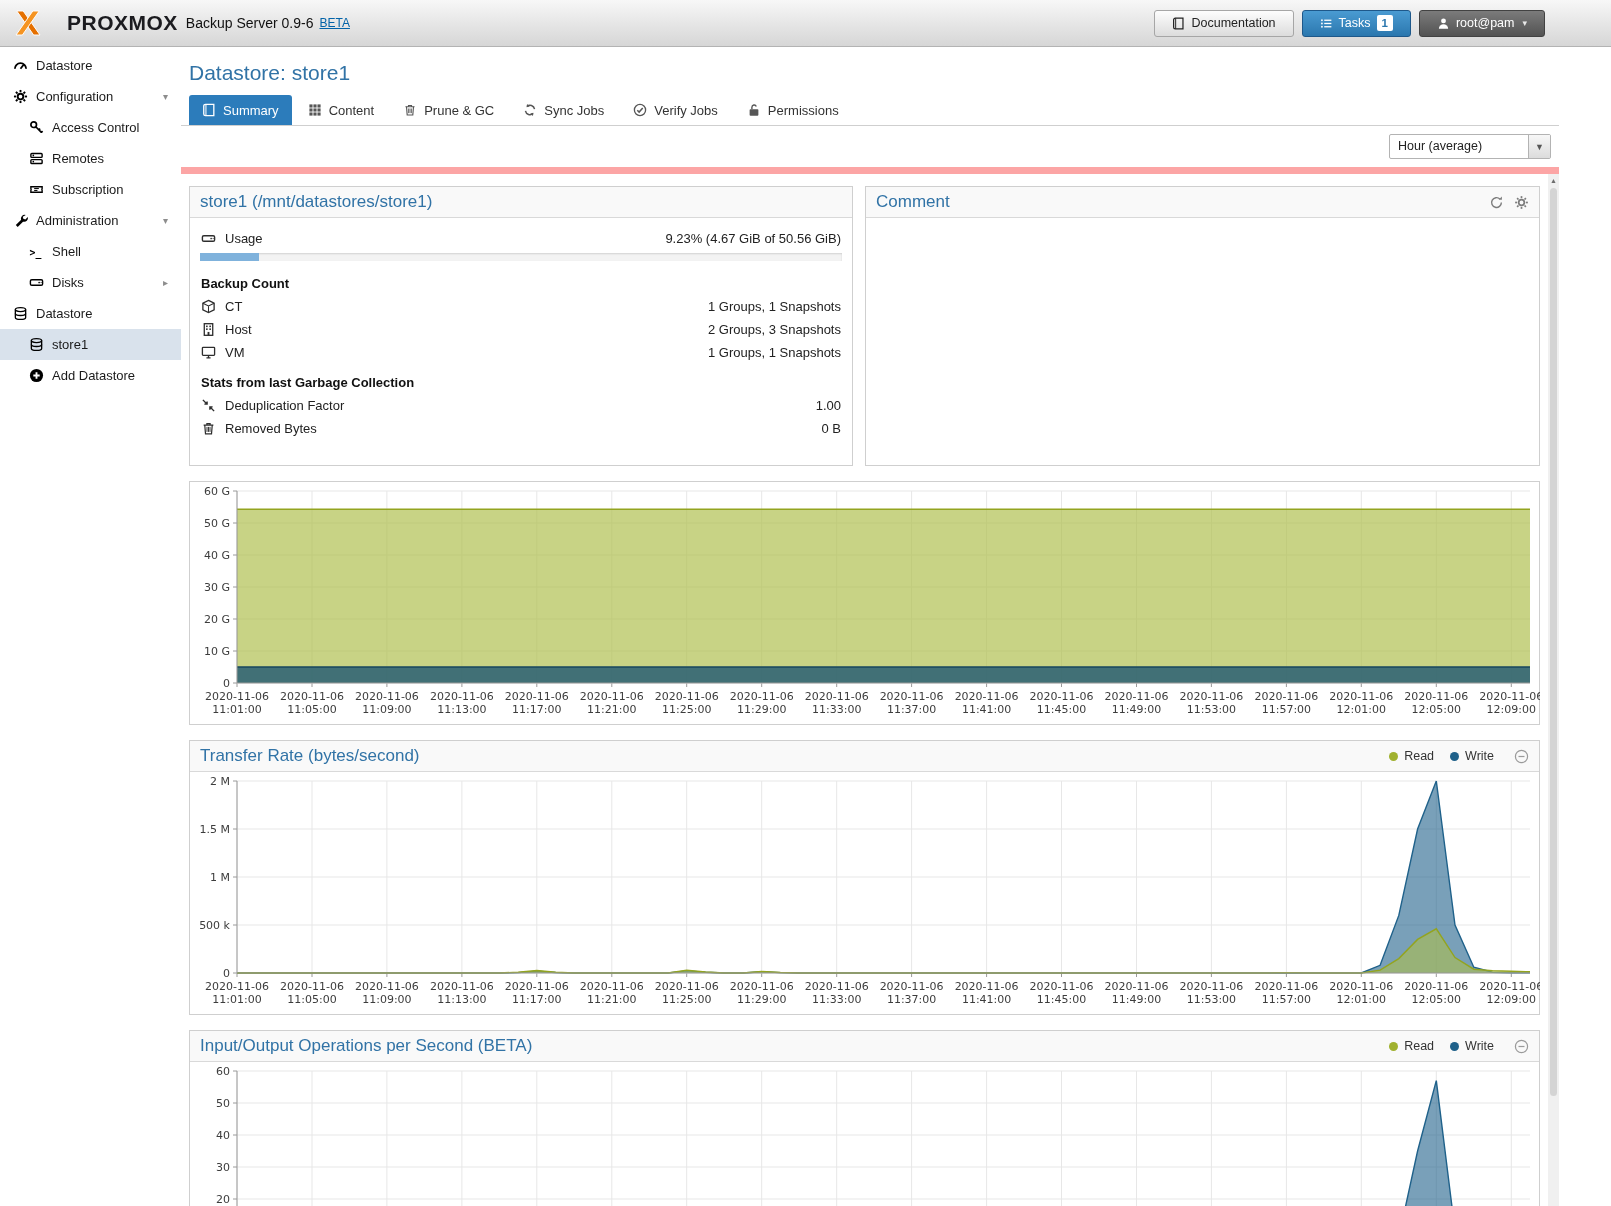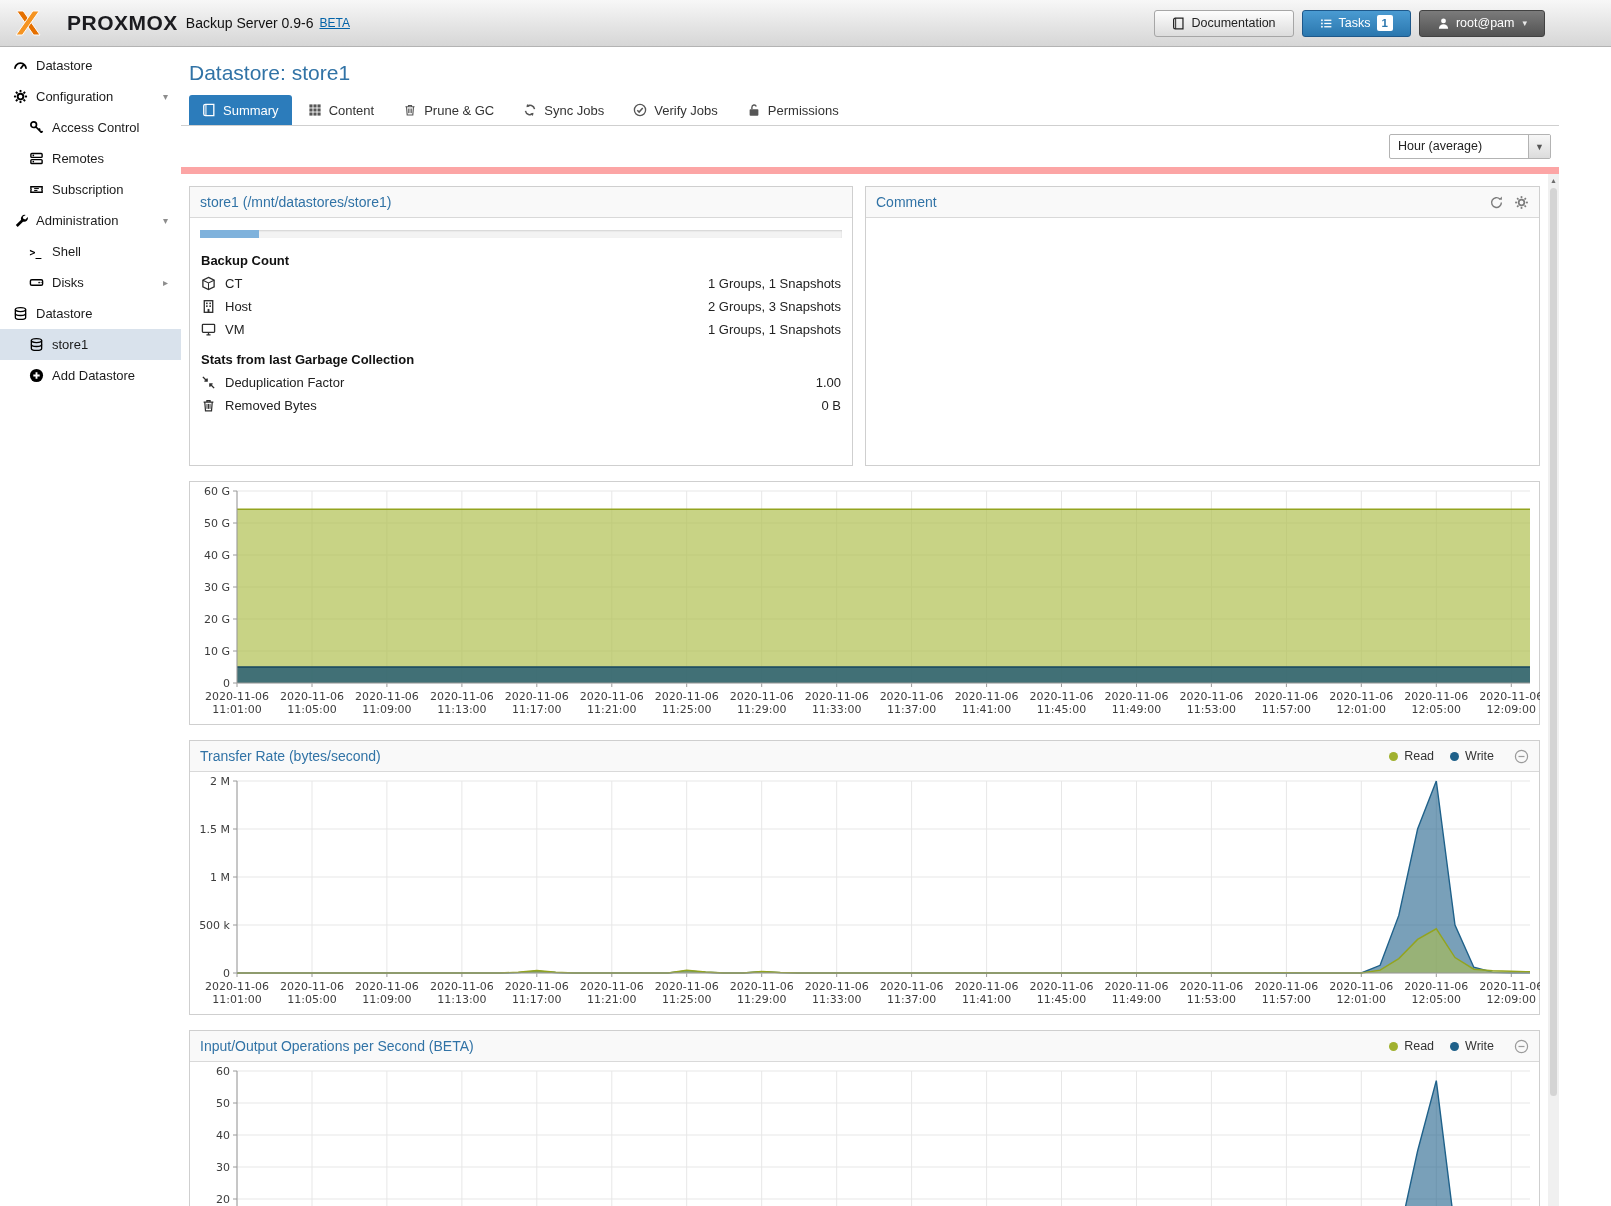--- a/index.html
+++ b/index.html
@@ -60,21 +60,21 @@
   .scrollbar{position:absolute;top:0;right:0;width:11px;bottom:0;background:#f0f0f0}
   .sb-up{height:13px;display:flex;align-items:center;justify-content:center;
     font-size:7px;color:#6d6d6d;cursor:pointer}
   .sb-thumb{position:absolute;top:14px;left:2px;width:7px;height:88%;
     background:#d4d4d4;border-radius:4px;cursor:pointer}
 
   
   .panel{border:1px solid #cfcfcf;background:#fff;margin-bottom:15px}
   .panel-hd{height:31px;display:flex;align-items:center;padding:0 10px;
     border-bottom:1px solid #d9d9d9;background:#f9f9f9}
-  .panel-title{font-size:14px;color:#3173a6}
+  .panel-title{font-size:17px;color:#3173a6}
   .hd-tools{margin-left:auto;display:flex;align-items:center;gap:10px;color:#7c7c7c}
   .hd-tools svg{width:15px;height:15px;cursor:pointer}
   .row1{display:flex;gap:12px}
   .panel-sum{width:664px;height:280px}
   .panel-comment{flex:1;height:280px}
 
   .kv{display:flex;align-items:center;padding:4px 11px;font-size:13px;color:#222}
   .kv .icon{width:15px;height:15px;margin-right:9px;color:#2e2e2e;flex:0 0 auto}
   .kv .val{margin-left:auto}
   .subhead{font-weight:bold;padding:11px 11px 4px;font-size:13px;color:#111}
@@ -329,20 +329,31 @@
 
     <div class="scrollwrap">
       <div class="panels">
 
         <div class="row1">
           <section class="panel panel-sum">
             <div class="panel-hd">
               <span class="panel-title">store1 (/mnt/datastores/store1)</span>
             </div>
             <div class="sum-body">
+              <div class="kv">
+                <span class="icon">
+                  <svg viewBox="0 0 16 16">
+                      <rect x="1.5" y="5" width="13" height="6" rx="1.5" fill="none" stroke="currentColor" stroke-width="1.5"></rect>
+                      <circle cx="10.8" cy="8" r="0.9" fill="currentColor"></circle>
+                      <circle cx="12.9" cy="8" r="0.6" fill="currentColor"></circle>
+                    </svg>
+                </span>
+                <span>Usage</span>
+                <span class="val">9.23% (4.67 GiB of 50.56 GiB)</span>
+              </div>
               <div class="usagebar">
                 <div class="fill" style="width: 9.23%;"></div>
               </div>
               <div class="subhead">Backup Count</div>
               <div class="kv">
                 <span class="icon">
                   <svg viewBox="0 0 16 16">
                       <path d="M8 1.5L14 4.5v7L8 14.5 2 11.5v-7z" fill="none" stroke="currentColor" stroke-width="1.4"></path>
                       <path d="M2 4.5l6 3 6-3M8 7.5v7" fill="none" stroke="currentColor" stroke-width="1.1"></path>
                     </svg>

